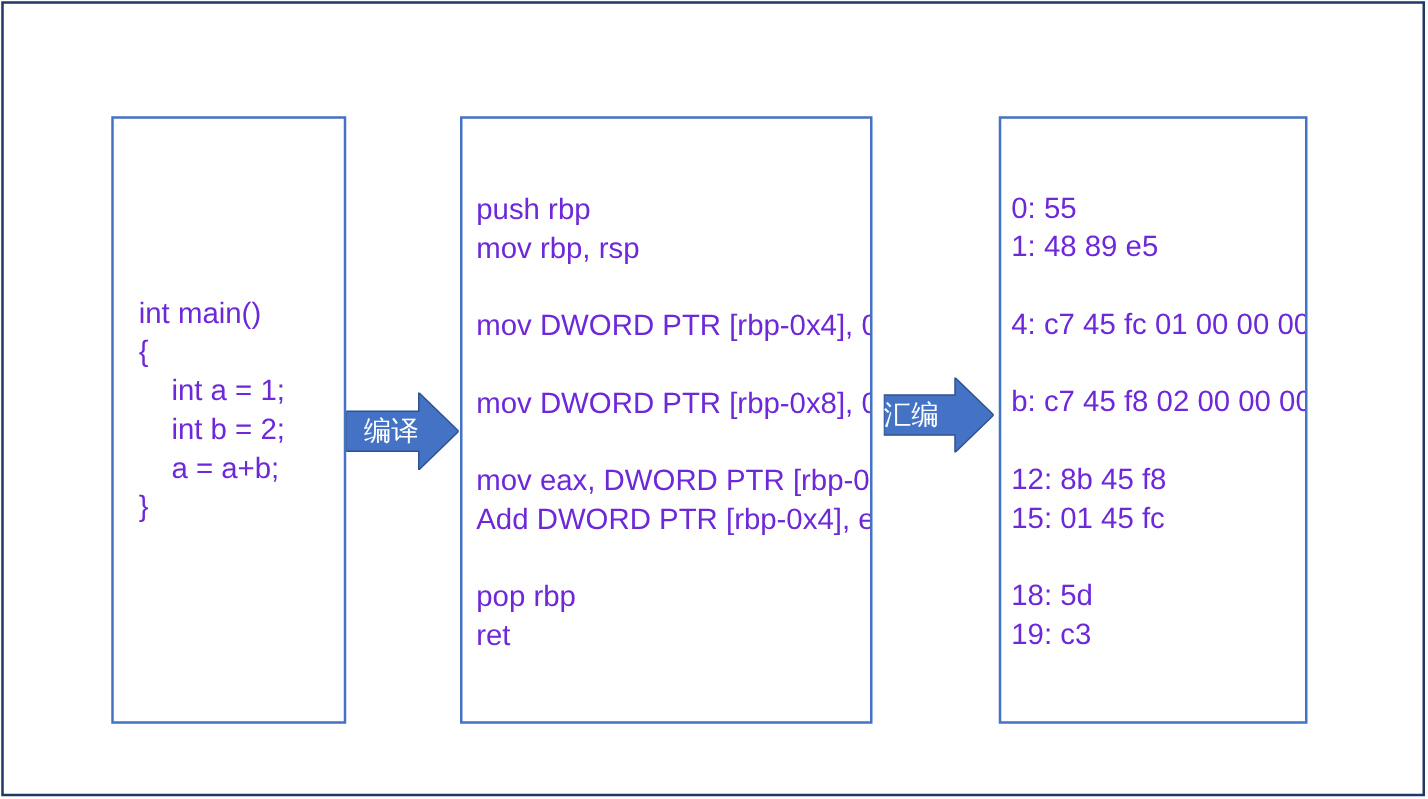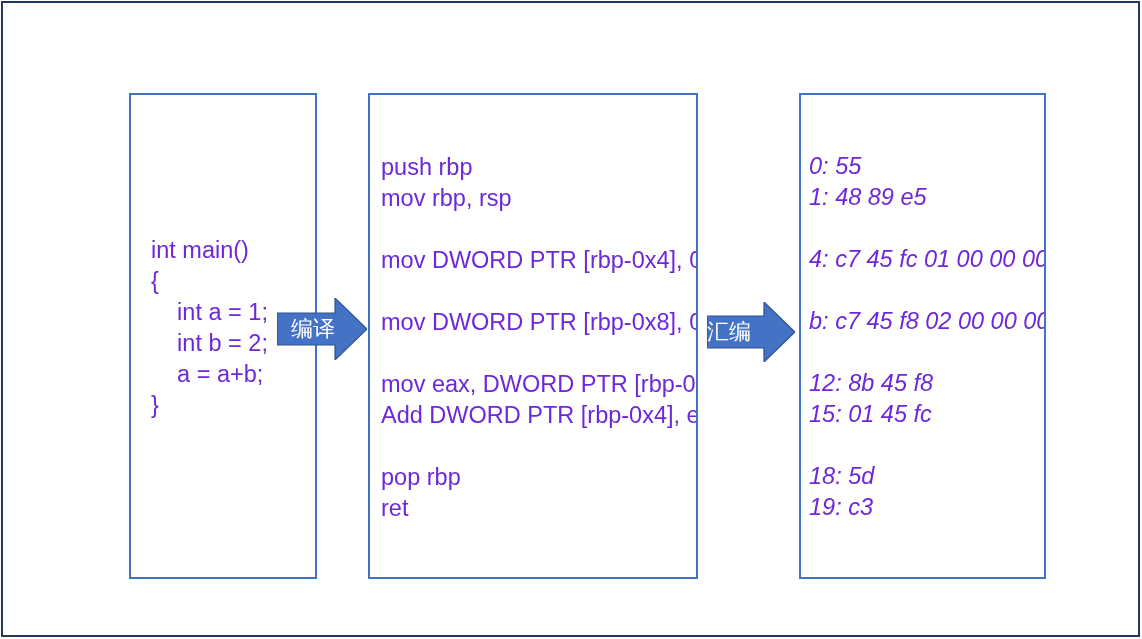--- a/index.html
+++ b/index.html
@@ -30,36 +30,36 @@
     background: #ffffff;
   }
   
   .code-box {
     position: absolute;
     box-sizing: border-box;
     border: 2px solid #4472C4;
     background: #ffffff;
     overflow: hidden;
   }
-  #box-source  { left: 86px;  top: 90px; width: 188px; height: 486px; margin-left: 40px; }
+  #box-source  { left: 86px;  top: 90px; width: 188px; height: 486px; }
   #box-asm     { left: 365px; top: 90px; width: 330px; height: 486px; }
   #box-machine { left: 796px; top: 90px; width: 247px; height: 486px; }
 
   .code-text {
     position: absolute;
     white-space: pre;
     color: #6d28d9;
     font-family: "Liberation Sans", "DejaVu Sans", sans-serif;
     font-size: 23.5px;
     line-height: 31px;
     letter-spacing: 0px;
   }
   #source-text  { left: 20px;  top: 140px; }
   #asm-text     { left: 11px;  top: 57px;  }
-  #machine-text { left: 8px;   top: 56px; font-style: italic;  }
+  #machine-text { left: 8px;   top: 56px;  }
 
   
   .arrow-wrap {
     position: absolute;
   }
   .arrow-wrap svg { display: block; }
   .arrow-label {
     position: absolute;
     left: 0;
     top: 0;
@@ -67,21 +67,21 @@
     height: 100%;
     display: flex;
     align-items: center;
     justify-content: flex-start;
     box-sizing: border-box;
     color: #ffffff;
     font-size: 22px;
     font-family: "Liberation Sans", "DejaVu Sans", sans-serif;
     pointer-events: none;
   }
-  #arrow-compile  { left: 274px; top: 295px; width: 90px;  height: 62px; }
+  #arrow-compile  { left: 274px; top: 311px; width: 90px;  height: 62px; }
   #arrow-assemble { left: 704px; top: 299px; width: 88px;  height: 60px; }
   #arrow-compile .arrow-label  { padding-left: 14px; }
   #arrow-assemble .arrow-label { }
 </style>
 </head>
 <body>
 
 <div id="canvas">
 
   <div id="slide-frame">

